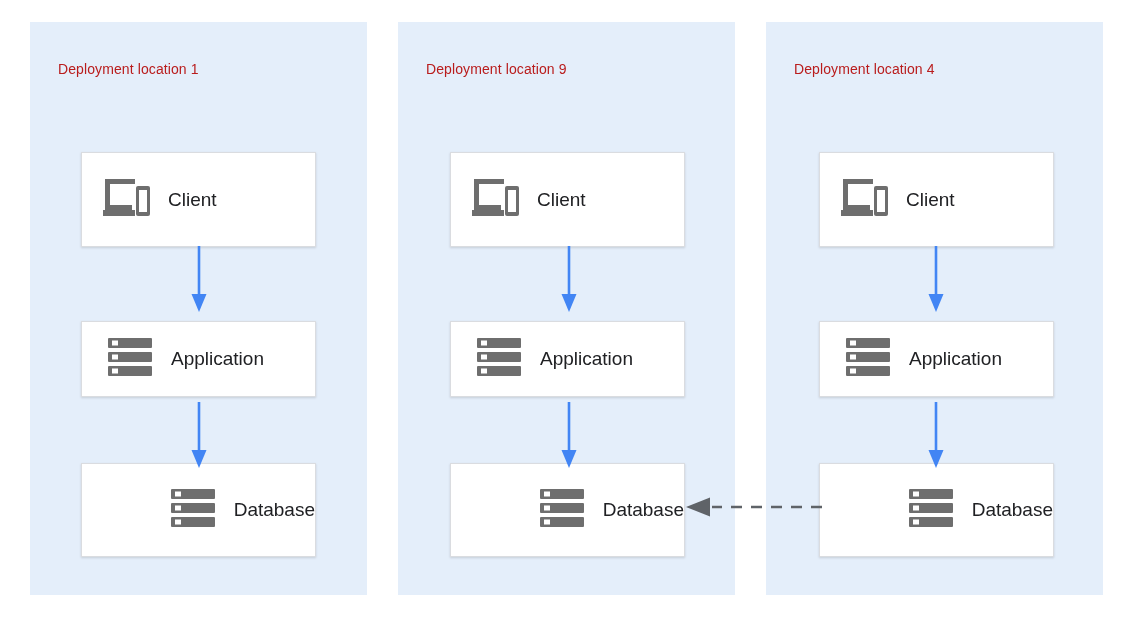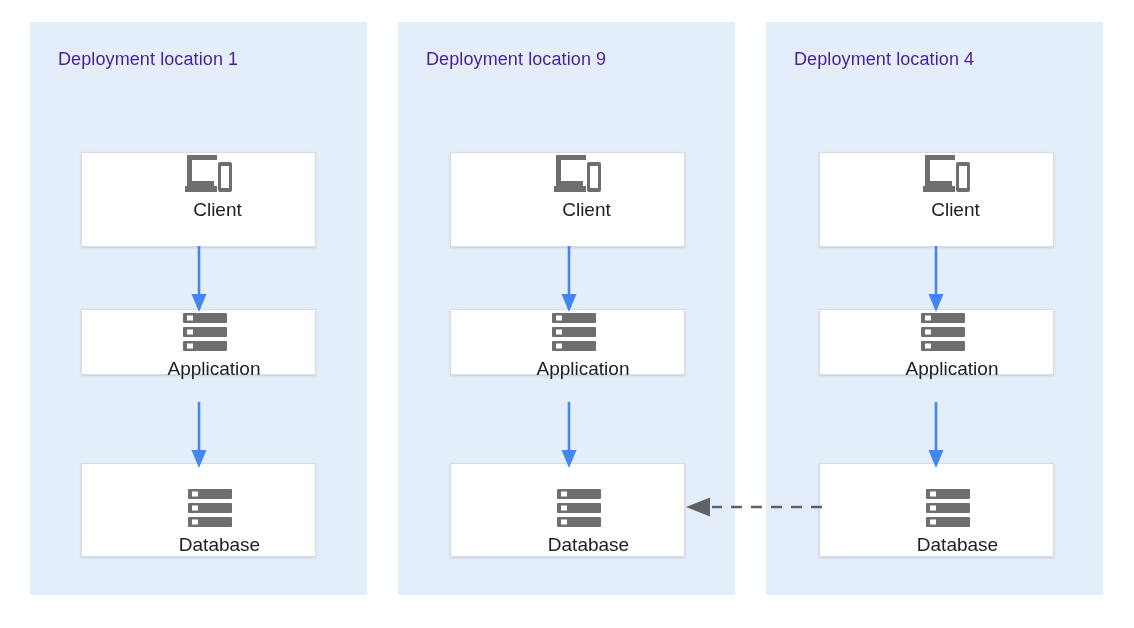--- a/index.html
+++ b/index.html
@@ -26,39 +26,38 @@
     width: 337px;
     height: 573px;
     background: #e4eefa;
   }
   .zone-1 { left: 30px; }
   .zone-2 { left: 398px; }
   .zone-3 { left: 766px; }
 
   .zone-title {
     position: absolute;
-    top: 26px;
+    top: 36px;
     left: 28px;
-    font-size: 18px;
+    font-size: 14px;
     line-height: 22px;
-    color: #4c1d95;
+    color: #b91c1c;
     letter-spacing: 0.1px;
     white-space: nowrap;
   }
 
   
   .node {
     position: absolute;
     background: #ffffff;
     border: 1px solid #dadce0;
     box-shadow: 0 1px 2px rgba(60, 64, 67, 0.18);
     display: flex;
     align-items: center;
     box-sizing: border-box;
-    flex-direction: column;
   }
   .node-label {
     font-size: 19px;
     color: #202124;
     white-space: nowrap;
   }
   .node-icon {
     flex: 0 0 auto;
     display: block;
   }
@@ -67,22 +66,23 @@
   .node.client {
     width: 235px;
     height: 95px;
     padding-left: 21px;
   }
   .node.client .node-label { margin-left: 17px; }
 
   
   .node.application {
     width: 235px;
-    height: 66px;
-    padding-left: 12px;
+    height: 76px;
+    padding-left: 26px;
+    margin-top: 12px;
   }
   .node.application .node-label { margin-left: 19px; }
 
   
   .node.database {
     width: 235px;
     height: 94px;
     padding-left: 23px;
     justify-content: flex-end;
   }

